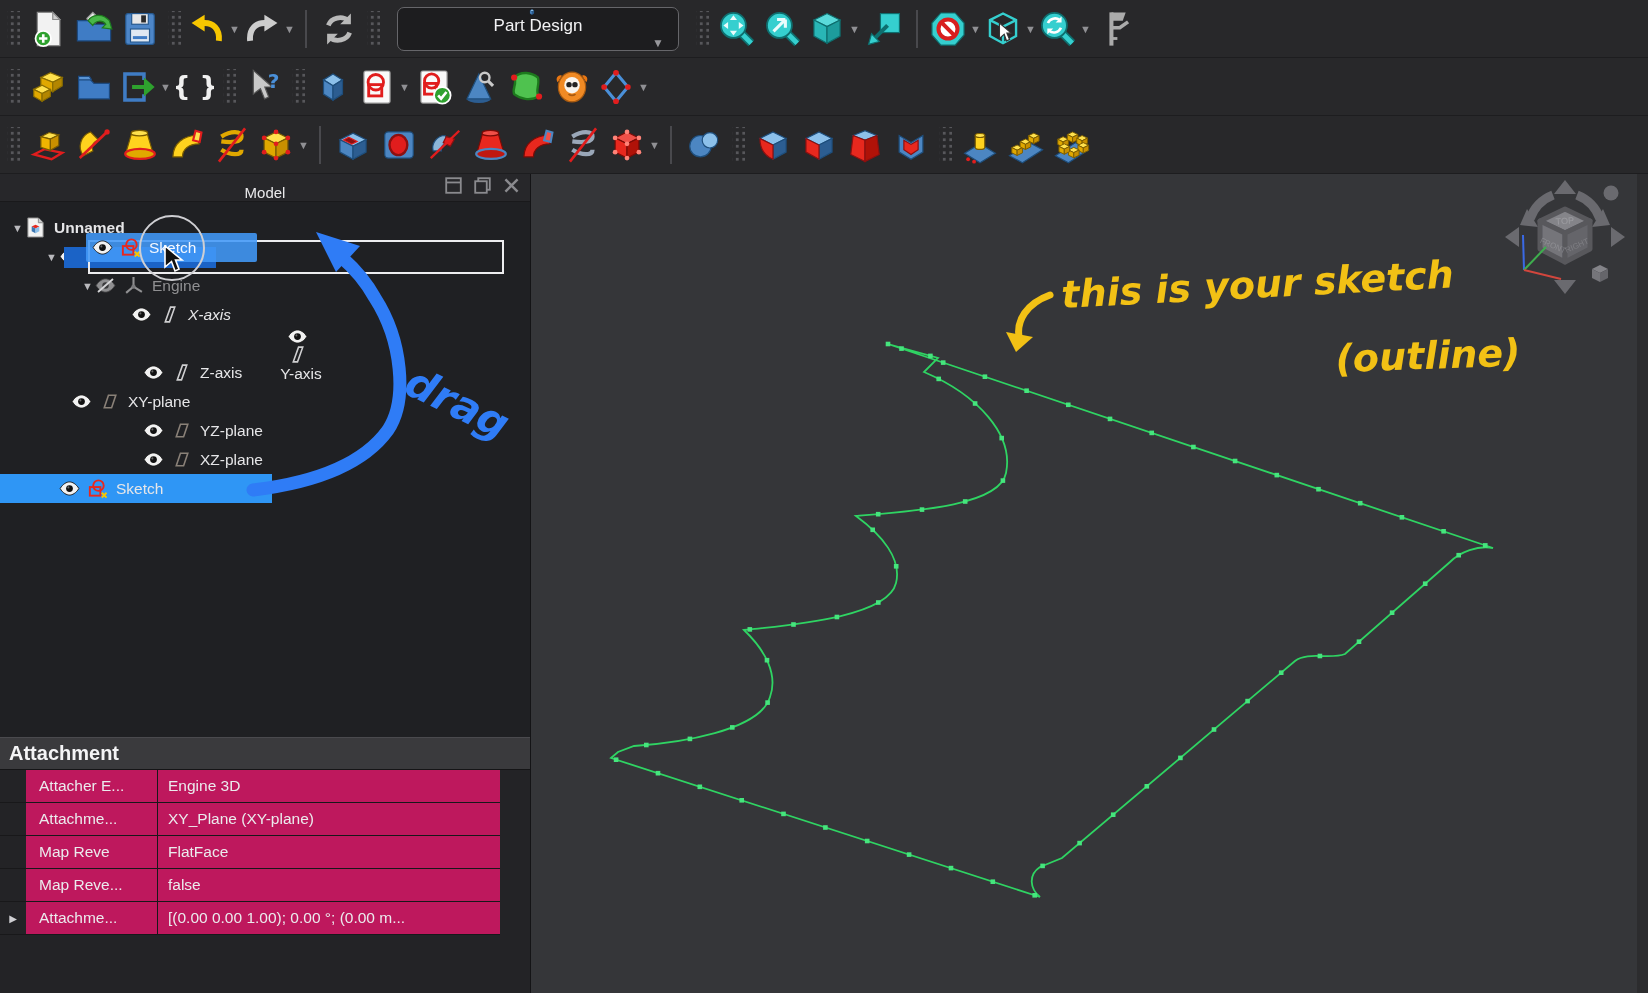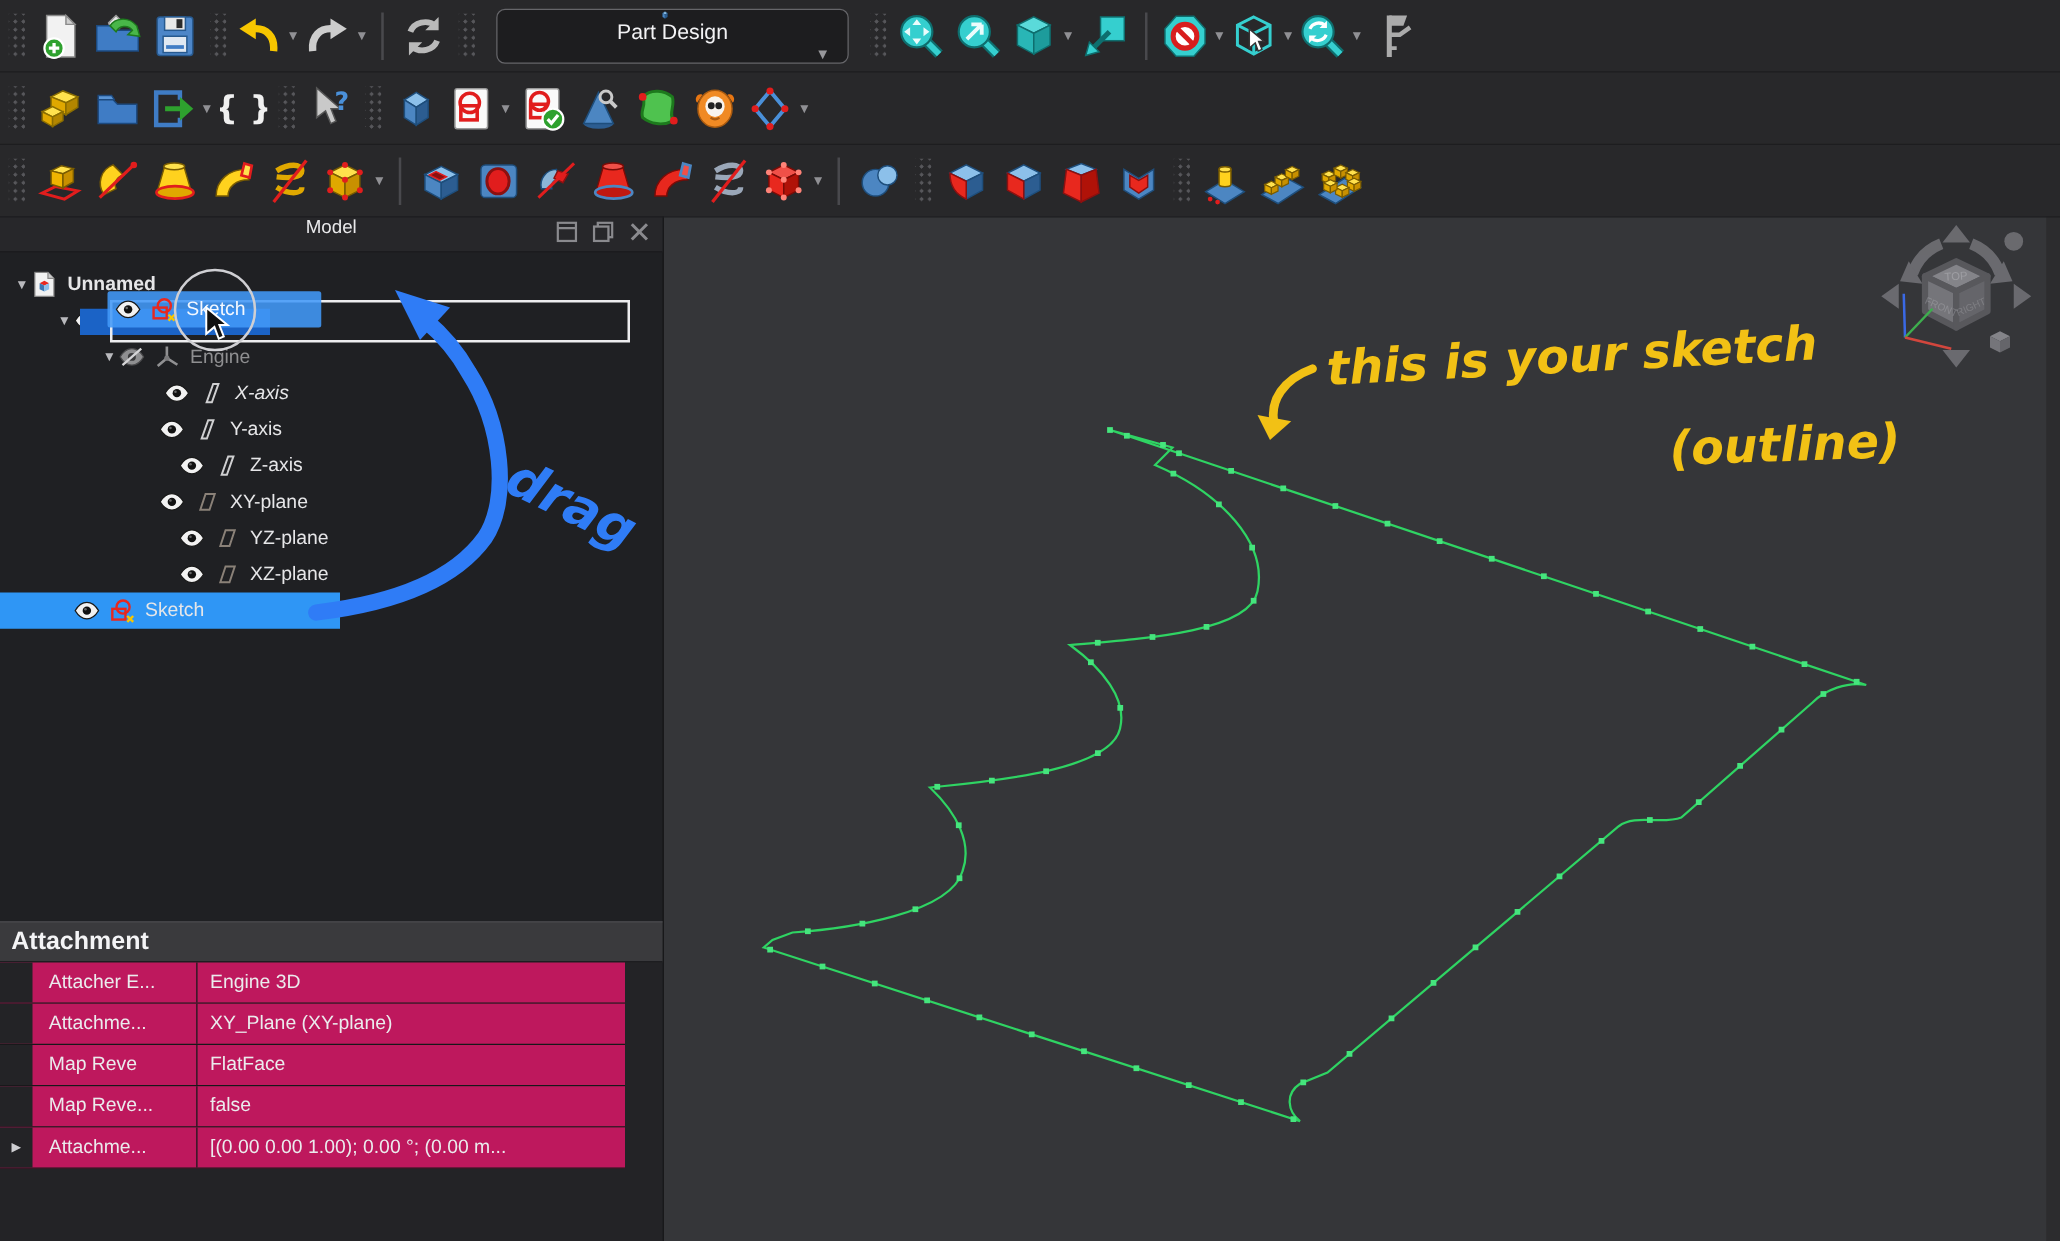--- a/index.html
+++ b/index.html
@@ -17,21 +17,21 @@
           background-size:6.5px 6.5px;background-position:2px 3px;}
   .vsep{width:2px;height:38px;background:#49494d;margin:0 9px;flex:none;}
   .combo{display:flex;align-items:center;height:42px;min-width:252px;background:#1d1d1f;
          border:1px solid #66666a;border-radius:7px;padding:0 14px;margin:0 12px;cursor:pointer;flex-direction:column;}
   .combo svg{width:30px;height:30px;margin-right:12px;}
   .combo .combo-label{color:#f2f2f4;font-size:17px;}
   .combo .combo-caret{margin-left:auto;color:#97979b;font-size:12px;padding-left:30px;}
   
   #left-panel{position:absolute;left:0;top:173px;width:530px;bottom:0;background:#1f2023;
               border-right:1px solid #141416;z-index:4;}
-  .panel-titlebar{height:28px;display:flex;align-items:flex-start;background:#27272a;position:relative;
+  .panel-titlebar{height:28px;display:flex;align-items:flex-end;background:#27272a;position:relative;
                   border-bottom:1px solid #19191b;}
   .panel-title{flex:1;text-align:center;color:#e9e9eb;font-size:15px;}
   .win-btns{position:absolute;right:10px;top:4px;display:flex;gap:12px;}
   .win-btns svg{width:17px;height:17px;cursor:pointer;}
   #tree{position:absolute;left:0;top:28px;width:100%;height:536px;overflow:hidden;padding-top:12px;}
   .tree-row{height:29px;display:flex;align-items:center;color:#e6e6e8;font-size:15.5px;white-space:nowrap;}
   .tree-row .expander{width:15px;flex:none;color:#b9b9bd;font-size:11px;text-align:center;}
   .tree-row .eyebox{width:21px;height:15px;flex:none;margin-right:7px;}
   .tree-row .eyebox svg{width:21px;height:15px;display:block;}
   .tree-row .iconbox{width:21px;height:21px;flex:none;margin-right:8px;}
@@ -705,21 +705,21 @@
               <circle cx="9.8" cy="6.8" r="1.1" fill="#666"></circle>
             </svg>
           </span>
           <span class="iconbox">
             <svg viewBox="0 0 16 20">
               <path d="M4 17L9 3h4L8 17z" fill="none" stroke="#cfcfd1" stroke-width="1.5"></path>
             </svg>
           </span>
           <span class="tlabel">X-axis</span>
         </div>
-        <div class="tree-row" style="padding-left: 112px;">
+        <div class="tree-row" style="padding-left: 72px; flex-direction: column;">
           <span class="expander"></span>
           <span class="eyebox">
             <svg viewBox="0 0 22 16">
               <path d="M1 8C4 3 8 1 11 1s7 2 10 7c-3 5-7 7-10 7S4 13 1 8z" fill="#f2f2f2" stroke="#1a1a1a"></path>
               <circle cx="11" cy="8" r="3.6" fill="#111"></circle>
               <circle cx="9.8" cy="6.8" r="1.1" fill="#666"></circle>
             </svg>
           </span>
           <span class="iconbox">
             <svg viewBox="0 0 16 20">
@@ -737,21 +737,21 @@
               <circle cx="9.8" cy="6.8" r="1.1" fill="#666"></circle>
             </svg>
           </span>
           <span class="iconbox">
             <svg viewBox="0 0 16 20">
               <path d="M4 17L9 3h4L8 17z" fill="none" stroke="#cfcfd1" stroke-width="1.5"></path>
             </svg>
           </span>
           <span class="tlabel">Z-axis</span>
         </div>
-        <div class="tree-row" style="padding-left: 112px;">
+        <div class="tree-row" style="padding-left: 56px;">
           <span class="expander"></span>
           <span class="eyebox">
             <svg viewBox="0 0 22 16">
               <path d="M1 8C4 3 8 1 11 1s7 2 10 7c-3 5-7 7-10 7S4 13 1 8z" fill="#f2f2f2" stroke="#1a1a1a"></path>
               <circle cx="11" cy="8" r="3.6" fill="#111"></circle>
               <circle cx="9.8" cy="6.8" r="1.1" fill="#666"></circle>
             </svg>
           </span>
           <span class="iconbox">
             <svg viewBox="0 0 16 20">

